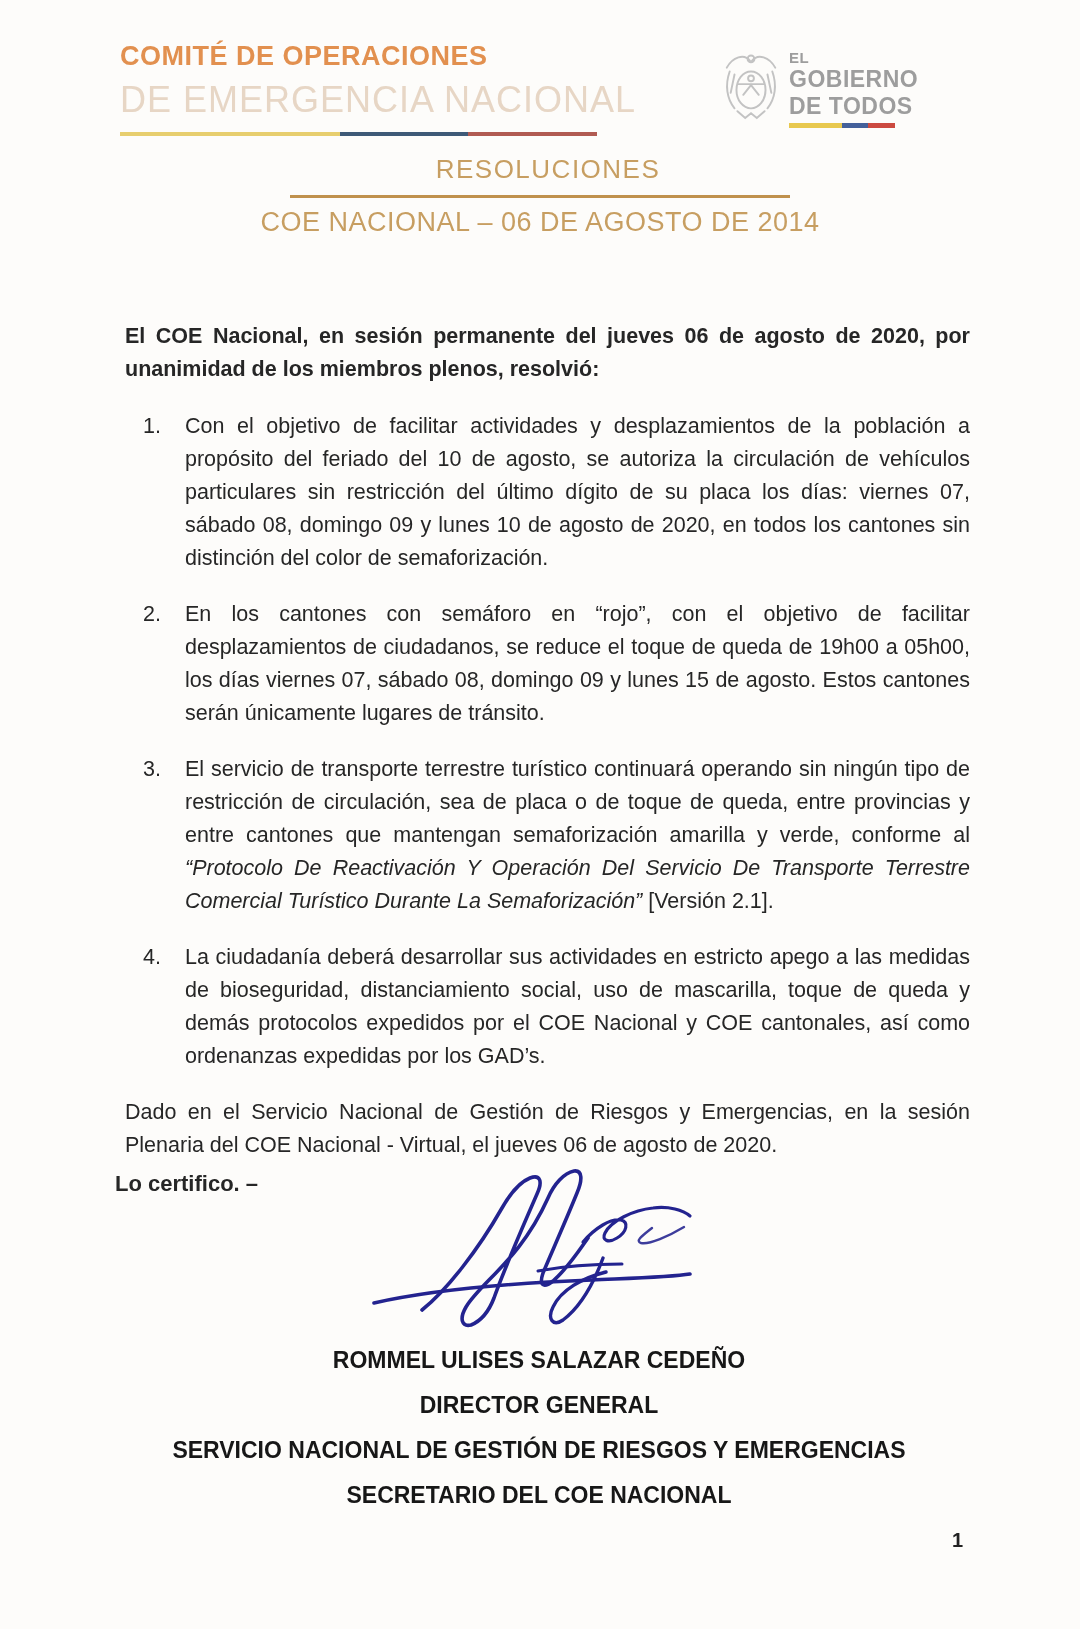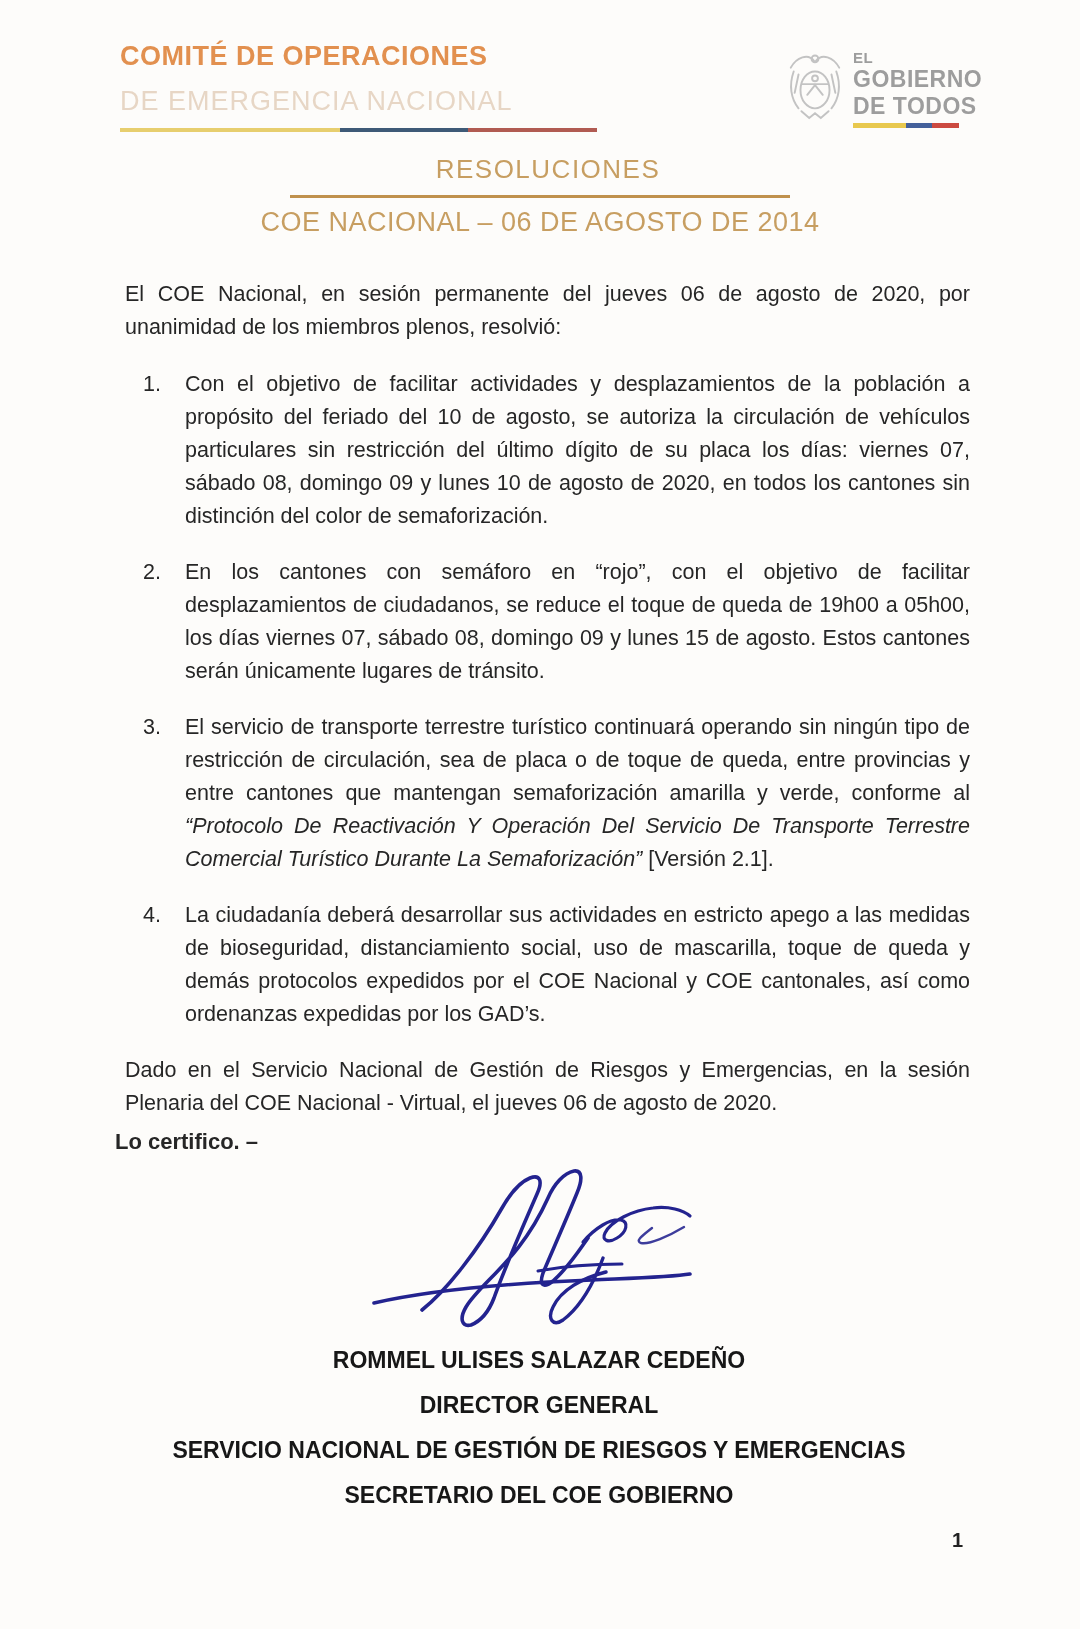--- a/index.html
+++ b/index.html
@@ -6,49 +6,49 @@
   html,body { background:#ffffff; }
   body { font-family:"Liberation Sans", sans-serif; }
   .page {
     position:relative; width:1080px; height:1629px;
     background:#fdfcfa; color:#262626; overflow:hidden;
   }
 
   
   .committee { position:absolute; left:120px; top:41px; }
   .committee-line1 { font-size:27px; font-weight:700; color:#e2904f; letter-spacing:.5px; }
-  .committee-line2 { font-size:27px; font-weight:400; color:#e7d6c5; letter-spacing:1px; margin-top:14px; }
+  .committee-line2 { font-size:36px; font-weight:400; color:#e7d6c5; letter-spacing:1px; margin-top:7px; }
   .flag-bar { display:flex; height:4px; width:477px; margin-top:11px; }
   .flag-bar .y { width:220px; background:#e7ce6e; }
   .flag-bar .b { width:128px; background:#3e5a77; }
   .flag-bar .r { width:129px; background:#b15b52; }
 
   
-  .gov-logo { position:absolute; left:784px; top:50px; display:flex; align-items:flex-start; }
+  .gov-logo { position:absolute; left:720px; top:50px; display:flex; align-items:flex-start; }
   .gov-text { margin-left:7px; color:#9d9d9d; font-weight:700; line-height:1; }
   .gov-el { font-size:15px; letter-spacing:.5px; }
   .gov-l2 { font-size:23px; margin-top:3px; letter-spacing:.5px; }
   .gov-l3 { font-size:23px; margin-top:4px; letter-spacing:.5px; }
   .gov-flag { display:flex; height:5px; width:106px; margin-top:5px; }
   .gov-flag .y { width:53px; background:#e8c84e; }
   .gov-flag .b { width:26px; background:#44609a; }
   .gov-flag .r { width:27px; background:#cc4a40; }
 
   
   .title-block { position:absolute; top:154px; left:0; width:100%; text-align:center; color:#c79e61; }
   .title-1 { font-size:26px; letter-spacing:1.5px; font-weight:400;margin-left:16px; }
   .title-rule { width:500px; height:3px; background:#c0914d; margin:10px auto 9px auto; }
   .title-2 { font-size:27px; letter-spacing:.5px; font-weight:400; }
 
   
   .doc {
     position:absolute; left:125px; top:278px; width:845px;
     font-size:21.5px; line-height:33px; text-align:justify; color:#262626;
   }
-  .intro { font-weight:400; margin-bottom:24px; }
+  .intro { font-weight:700; margin-bottom:24px;margin-top:42px; }
   .res-item { position:relative; padding-left:60px; margin-bottom:23px; }
   .res-num { position:absolute; left:18px; top:0; }
   .italic { font-style:italic; }
   .closing { margin-top:20px; }
   .certify { font-weight:700; font-size:22px; margin-left:-10px; margin-top:5px; text-align:left; }
 
   
   .signature { position:absolute; left:352px; top:1138px; }
 
   
@@ -145,18 +145,18 @@
       <path stroke-width="2.4" stroke="#3d3d9c" d="M300,90 C290,98 283,103 289,105 C297,107 317,98 332,89"></path>
       <path stroke-width="3.4" d="M251,120 C241,147 227,170 211,182 C201,189 195,181 201,169 C209,152 230,140 254,134"></path>
       <path stroke-width="3.0" d="M186,133 C212,128 242,126 270,126"></path>
     </svg>
   </div>
 
   <div class="signer-block">
     <div>ROMMEL ULISES SALAZAR CEDEÑO</div>
     <div>DIRECTOR GENERAL</div>
     <div>SERVICIO NACIONAL DE GESTIÓN DE RIESGOS Y EMERGENCIAS</div>
-    <div>SECRETARIO DEL COE GOBIERNO</div>
+    <div>SECRETARIO DEL COE NACIONAL</div>
   </div>
 
   <div class="page-num">1</div>
 
 </div>
 
 </body></html>

